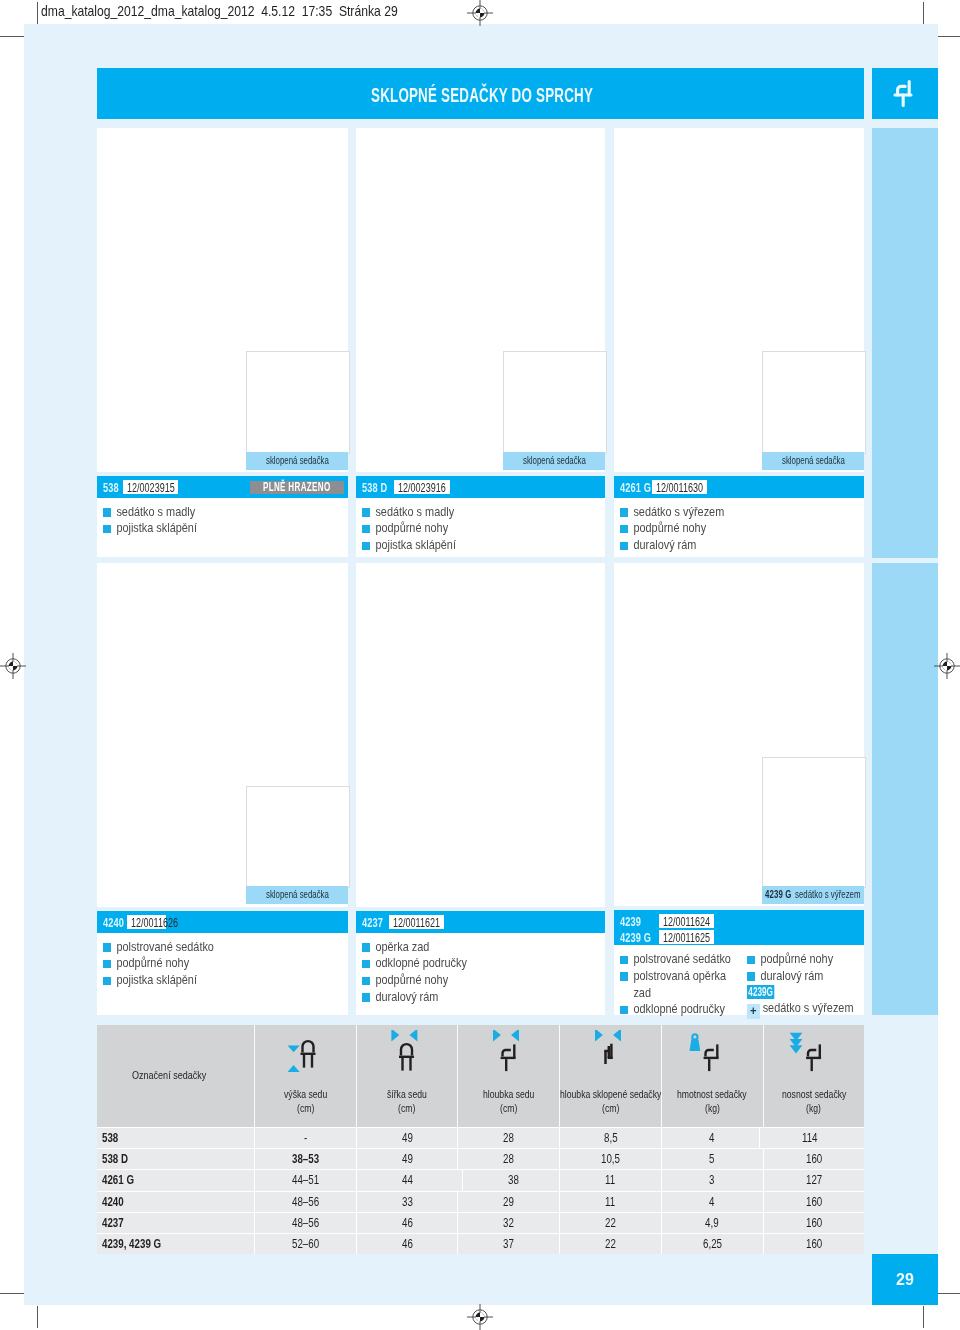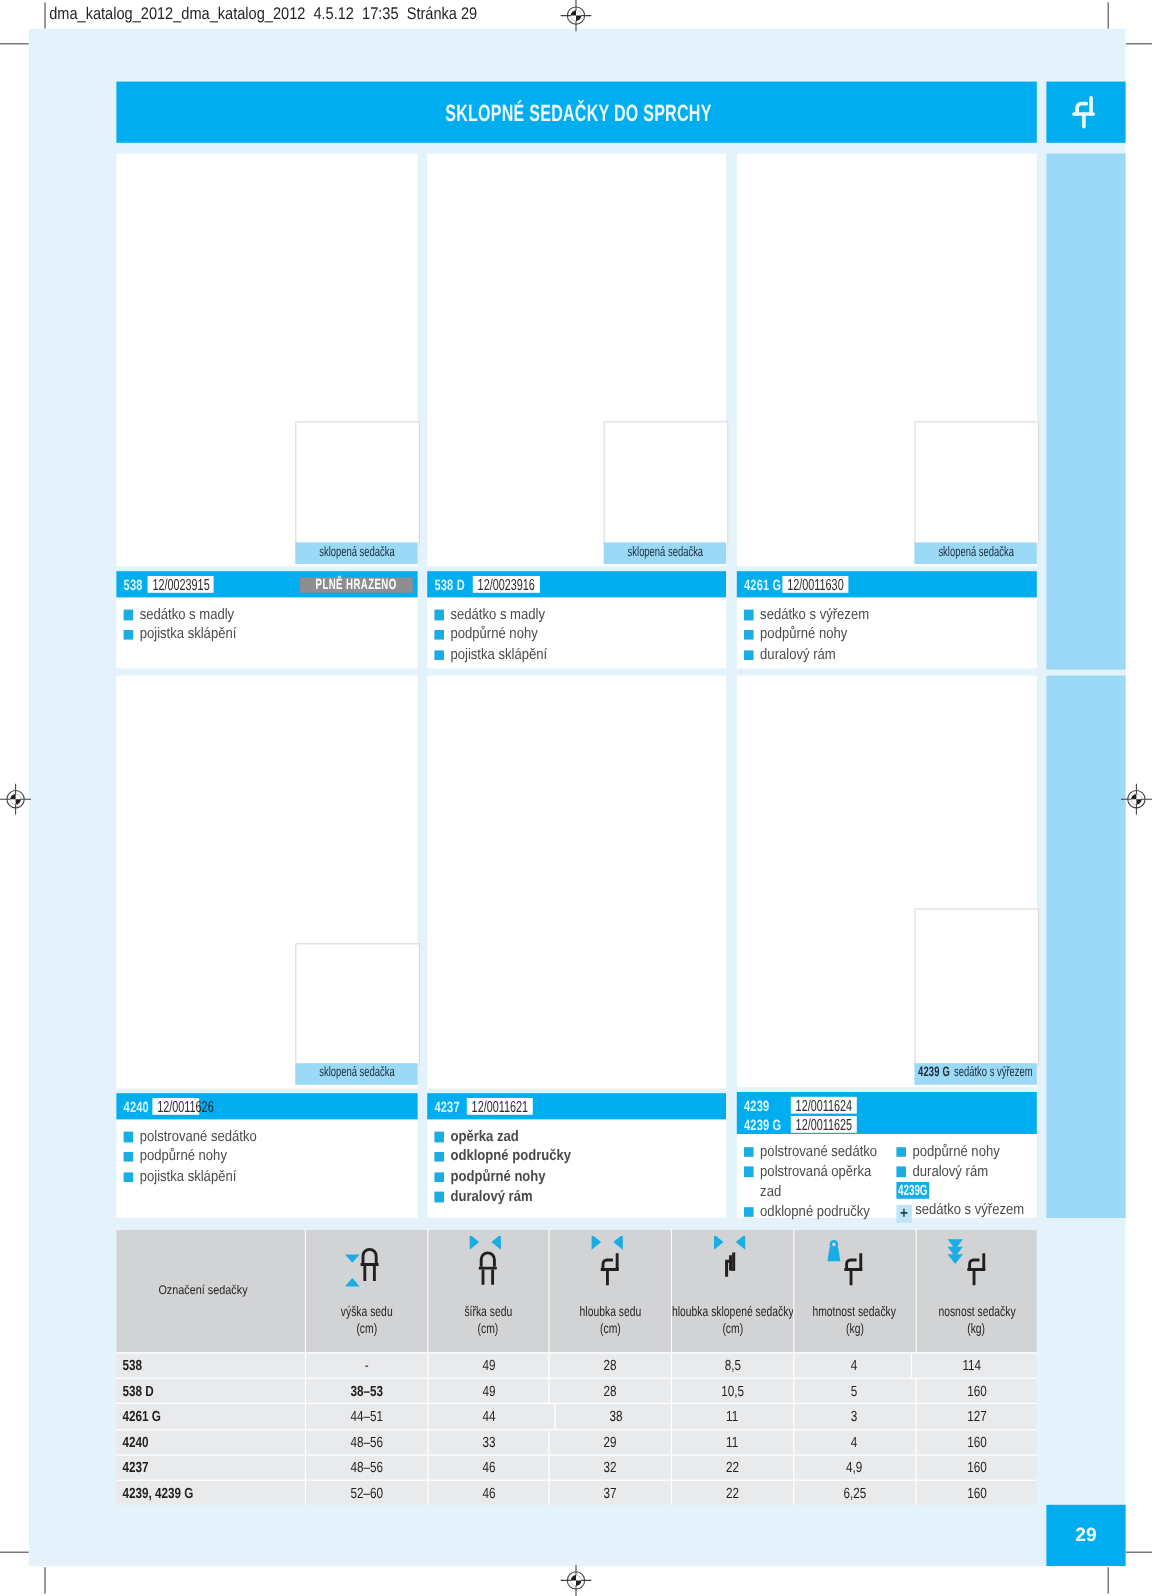--- a/index.html
+++ b/index.html
@@ -174,21 +174,21 @@
       <div class="li">polstrované sedátko</div>
       <div class="li">podpůrné nohy</div>
       <div class="li">pojistka sklápění</div>
     </div>
     <div class="card" style="left:356px;top:563px;width:249px;height:344px;"></div>
     <div class="codebar" style="left:356px;top:911px;width:249px;height:21.5px;">
       <span class="ref" style="left:6.2px;top:4.8px;">4237</span>
       <span class="num" style="left: 32.5px; top: 4px; width: 55.2616px; box-sizing: border-box;"><i style="width: 68.7031px;">12/0011621</i></span>
     </div>
     <div class="card" style="left:356px;top:932.5px;width:249px;height:82.5px;"></div>
-    <div class="speclist" style="left:361.5px;top:938.5px;width:237px;font-weight:bold;">
+    <div class="speclist" style="left:361.5px;top:938.5px;width:237px;">
       <div class="li">opěrka zad</div>
       <div class="li">odklopné područky</div>
       <div class="li">podpůrné nohy</div>
       <div class="li">duralový rám</div>
     </div>
     <div class="card" style="left:614px;top:563px;width:250px;height:343px;"></div>
     <div class="inset" style="left:762px;top:757px;width:102px;height:129px;"></div>
     <div class="inset-cap" style="left:762px;top:886px;width:102px;height:17.5px;line-height:17.5px;"><b class="capref" style="transform-origin: 0px 0px; margin-right: -8.09px;">4239 G</b><span class="captxt" style="transform-origin: 0px 0px; margin-right: -29.45px;">sedátko s výřezem</span></div>
     <div class="codebar" style="left:614px;top:910px;width:250px;height:35px;">
       <span class="ref" style="left:6.2px;top:4.8px;">4239</span>

